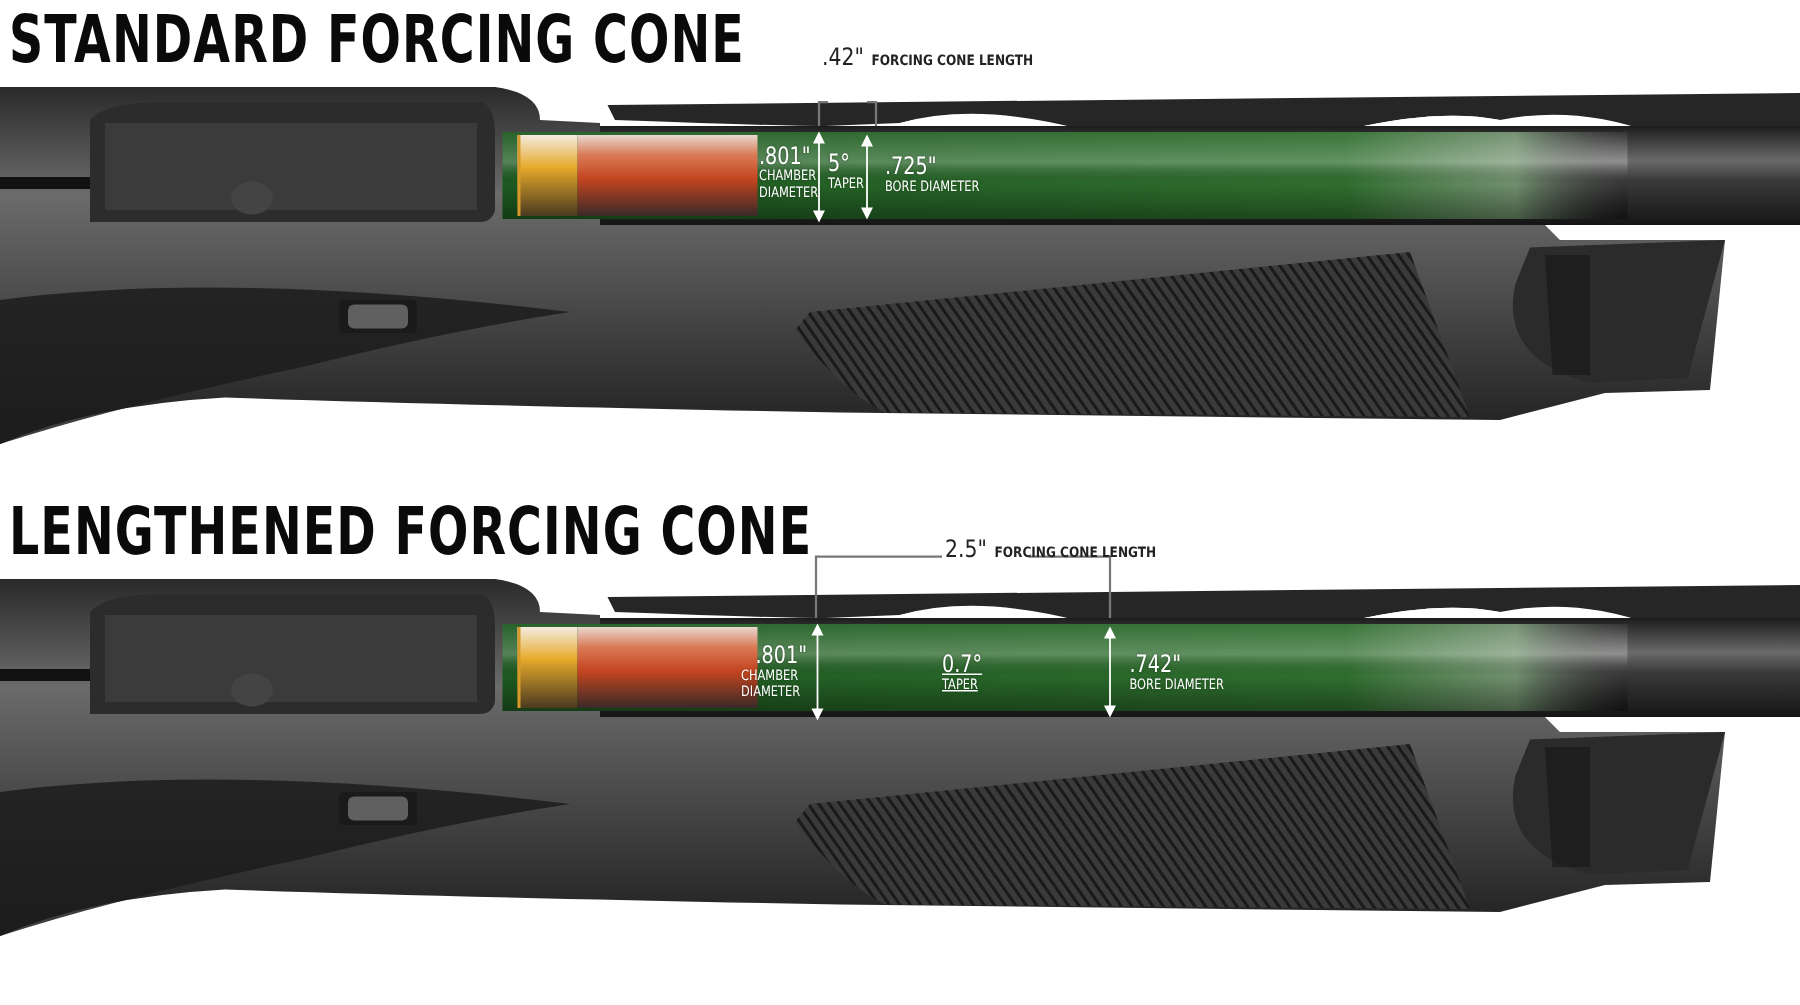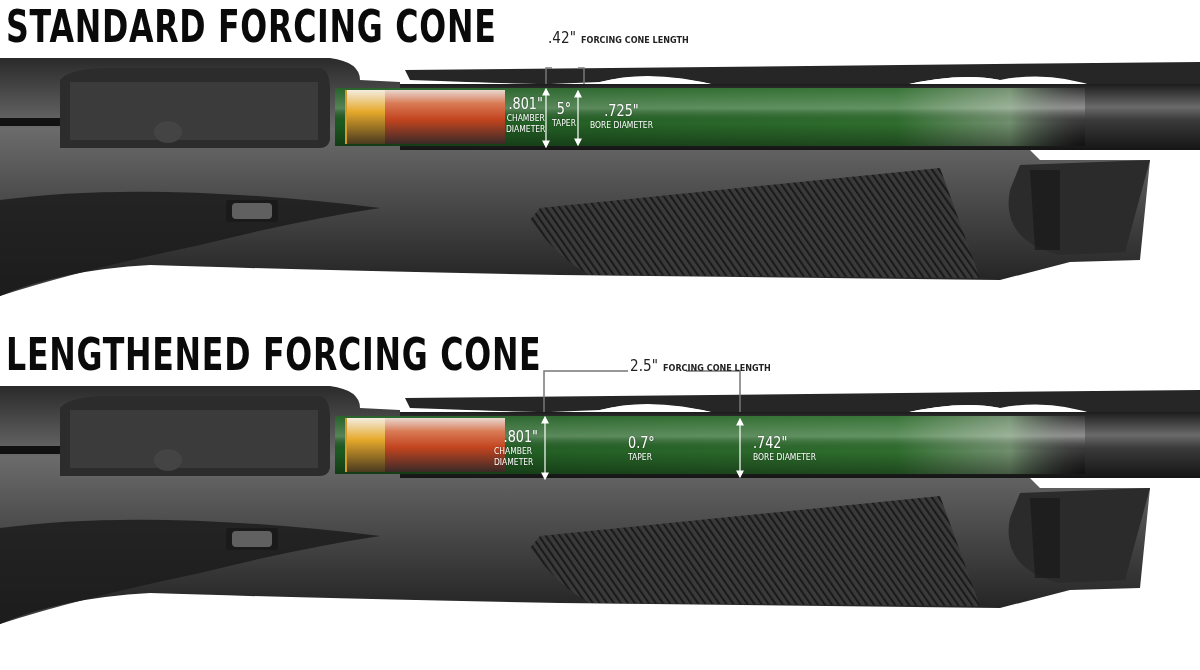--- a/index.html
+++ b/index.html
@@ -1,18 +1,18 @@
 <!DOCTYPE html>
 <html><head>
 <meta charset="utf-8">
 <style>
   html, body { margin:0; padding:0; background:#ffffff; }
   body { width:1200px; height:670px; position:relative; overflow:hidden; font-family:"Liberation Sans", sans-serif; }
   .panel { position:absolute; left:0; width:1200px; }
-  #panel-standard { top:0; height:330px;text-align:center; }
+  #panel-standard { top:0; height:330px; }
   #panel-lengthened { top:328px; height:330px; }
   .title {
     position:absolute; left:6px; top:2px; margin:0;
     font-family:"DejaVu Sans", sans-serif; font-weight:bold;
     font-size:44px; line-height:50px; color:#0a0a0a;
     letter-spacing:1px; transform:scaleX(0.72); transform-origin:left top;
     white-space:nowrap;
   }
   svg.gun { position:absolute; left:0; top:0; }
   .lbl { position:absolute; color:#ffffff; font-family:"DejaVu Sans", sans-serif; white-space:nowrap;
@@ -213,21 +213,21 @@
   <div class="callout" style="left:630px; top:28px;">
     <span class="num">2.5"</span><span class="txt">FORCING CONE LENGTH</span>
   </div>
 
   <div class="lbl" style="left:494px; top:100px;">
     <div class="big" style="padding-left:12px">.801"</div>
     <div class="small">CHAMBER</div>
     <div class="small">DIAMETER</div>
   </div>
 
-  <div class="lbl" style="left:628px; top:106px;">
+  <div class="lbl" style="left:628px; top:106px;text-decoration:underline;">
     <div class="big">0.7°</div>
     <div class="small">TAPER</div>
   </div>
 
   <div class="lbl" style="left:753px; top:106px;">
     <div class="big">.742"</div>
     <div class="small">BORE DIAMETER</div>
   </div>
 </div>
 

